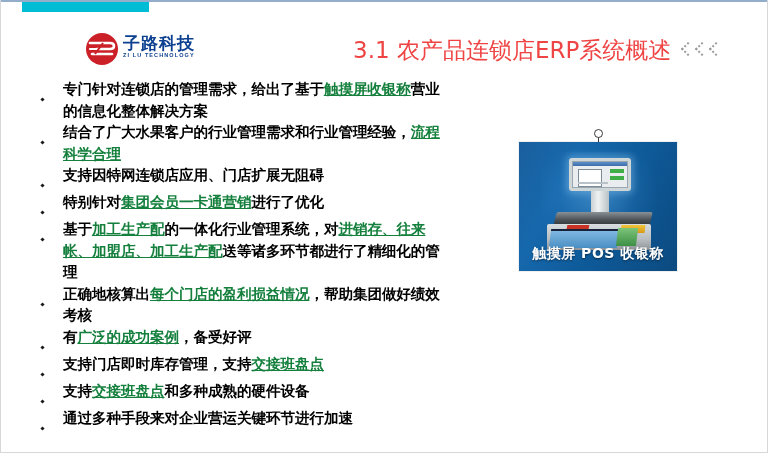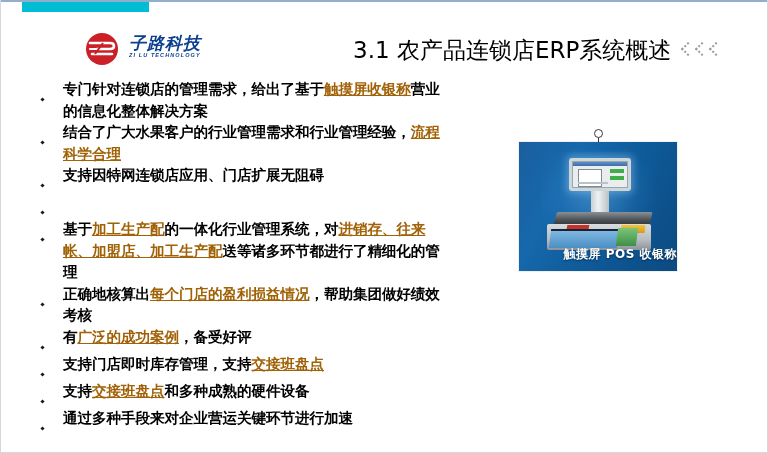--- a/index.html
+++ b/index.html
@@ -63,25 +63,24 @@
   }
   .logo-mark {
     position: absolute;
     left: 0;
     top: 1px;
     width: 34px;
     height: 34px;
   }
   .logo-text {
     position: absolute;
-    left: 44px;
+    left: 38px;
     top: 4px;
     width: 98px;
     line-height: 1;
-    font-style: italic;
   }
   .logo-cn {
     display: block;
     font-family: "DejaVu Sans", "Liberation Sans", sans-serif;
     font-size: 17px;
     font-weight: bold;
     color: #0b3f8f;
     letter-spacing: 1px;
     white-space: nowrap;
   }
@@ -103,21 +102,21 @@
     top: 20px;
     width: 400px;
     height: 36px;
     display: flex;
     align-items: center;
     white-space: nowrap;
   }
   .slide-title {
     font-family: "DejaVu Sans", "Liberation Sans", sans-serif;
     font-size: 23px;
-    color: #000000;
+    color: #ef4444;
     letter-spacing: 0px;
     line-height: 1;
   }
   .chevrons {
     margin-left: 10px;
     display: flex;
     gap: 3px;
     align-items: center;
   }
   .chev {
@@ -166,21 +165,21 @@
     flex: 1 1 auto;
     font-family: "DejaVu Sans", "Liberation Sans", sans-serif;
     font-size: 14.6px;
     font-weight: bold;
     color: #000000;
     line-height: 21.5px;
     letter-spacing: -0.1px;
     word-break: break-all;
   }
   .bullet-text .hl {
-    color: #a16207;
+    color: #15803d;
     text-decoration: underline;
     text-underline-offset: 1px;
   }
 
   
   .pic-frame {
     position: absolute;
     left: 518px;
     top: 142px;
     width: 158px;
@@ -292,24 +291,24 @@
   .scale-red {
     position: absolute;
     left: 20px; top: 13px; width: 22px; height: 4px; background: #c83225;
     transform: skewX(-10deg);
   }
   .pic-caption {
     position: absolute;
     left: 0;
     right: 0;
     bottom: 8px;
-    text-align: right;
+    text-align: center;
     color: #ffffff;
     font-family: "DejaVu Sans", "Liberation Sans", sans-serif;
-    font-size: 12px;
+    font-size: 14px;
     font-weight: bold;
     letter-spacing: 0.5px;
     text-shadow: 0 1px 2px rgba(0,0,0,0.5);
   }
 
   
   .rotate-handle {
     position: absolute;
     left: 593px;
     top: 129px;
@@ -378,20 +377,21 @@
       <div class="bullet-row">
         <span class="bullet-dot"><i></i></span>
         <span class="bullet-text"><span>结合了广大水果客户的行业管理需求和行业管理经验，</span><span class="hl">流程科学合理</span></span>
       </div>
       <div class="bullet-row">
         <span class="bullet-dot"><i></i></span>
         <span class="bullet-text"><span>支持因特网连锁店应用、门店扩展无阻碍</span></span>
       </div>
       <div class="bullet-row">
         <span class="bullet-dot"><i></i></span>
+        <span class="bullet-text"><span>特别针对</span><span class="hl">集团会员一卡通营销</span><span>进行了优化</span></span>
       </div>
       <div class="bullet-row">
         <span class="bullet-dot"><i></i></span>
         <span class="bullet-text"><span>基于</span><span class="hl">加工生产配</span><span>的一体化行业管理系统，对</span><span class="hl">进销存、往来帐、加盟店、加工生产配</span><span>送等诸多环节都进行了精细化的管理</span></span>
       </div>
       <div class="bullet-row">
         <span class="bullet-dot"><i></i></span>
         <span class="bullet-text"><span>正确地核算出</span><span class="hl">每个门店的盈利损益情况</span><span>，帮助集团做好绩效考核</span></span>
       </div>
       <div class="bullet-row">

